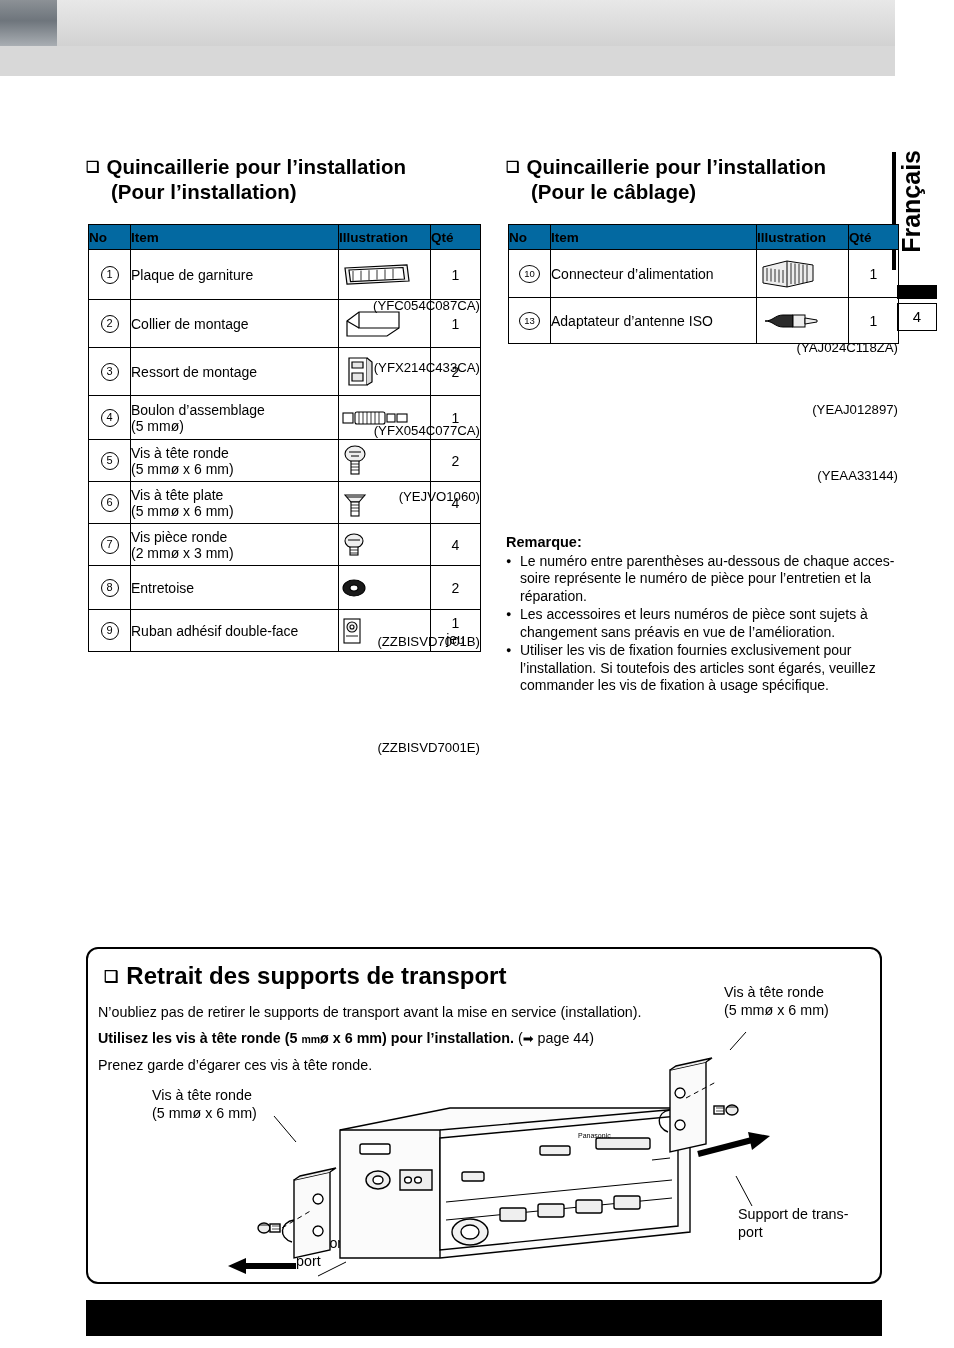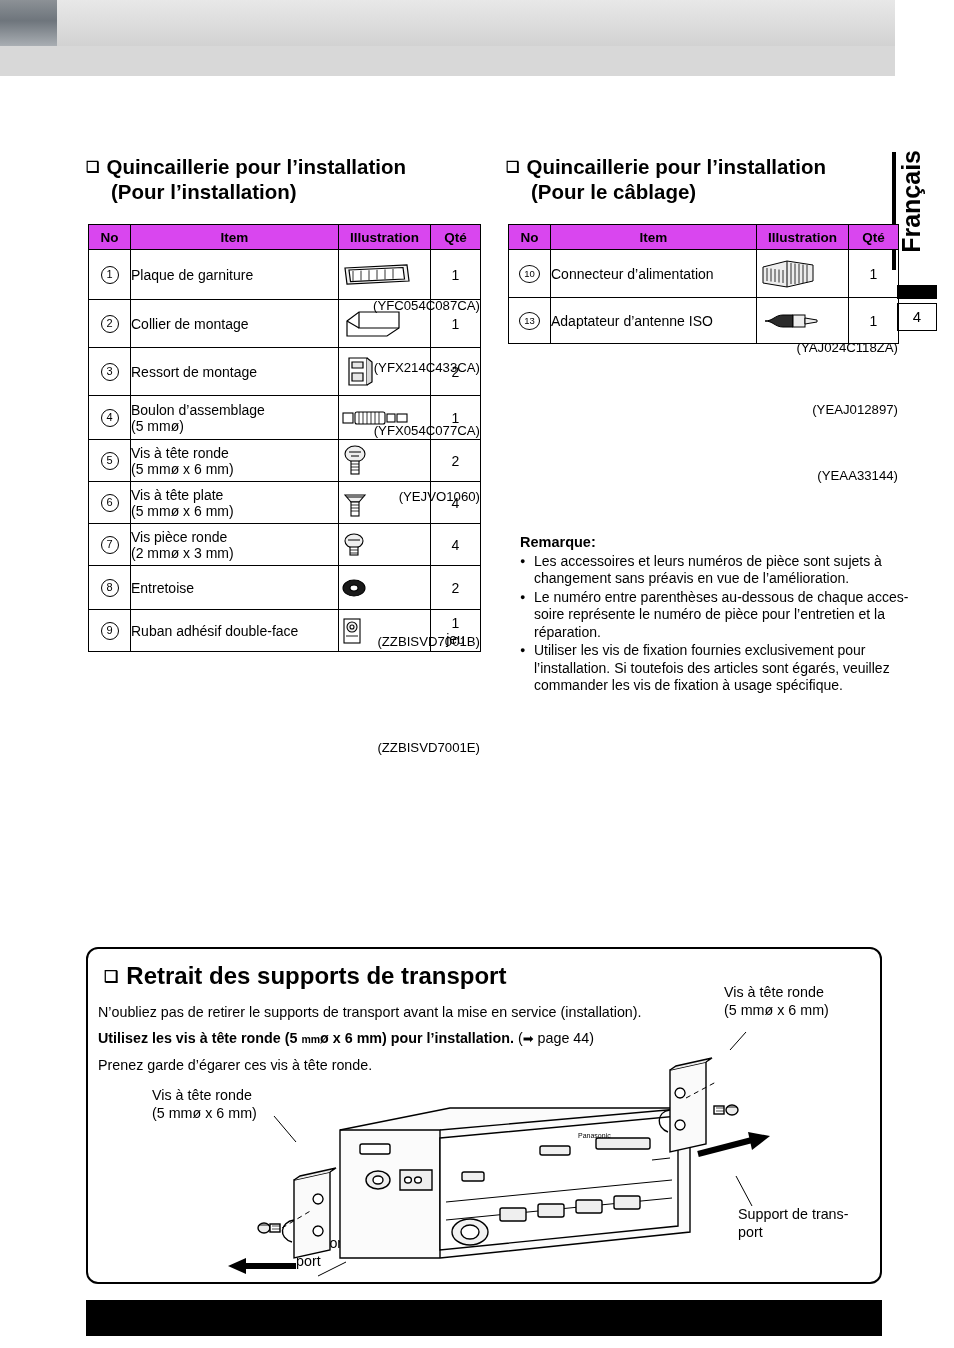--- a/index.html
+++ b/index.html
@@ -27,35 +27,35 @@
   .side-num{position:absolute;right:17px;top:303px;width:40px;height:28px;border:1.5px solid #000;
     box-sizing:border-box;font-size:15px;line-height:25px;text-align:center;}
 
   
   .sec-head{position:absolute;font-weight:bold;font-size:20.5px;line-height:25px;}
   .sec-head .bullet{font-size:15px;vertical-align:2px;margin-right:7px;}
 
   
   table.acc{border-collapse:collapse;position:absolute;table-layout:fixed;}
   table.acc td,table.acc th{border:1.2px solid #000;padding:0;vertical-align:middle;}
-  table.acc th{font-size:13.5px;font-weight:bold;text-align:center;height:24px;background:#d946ef;}
+  table.acc th{font-size:13.5px;font-weight:bold;text-align:left;height:24px;background:#0369a1;}
   table.acc td{font-size:14px;height:26px;}
   td.no{text-align:center;font-size:13.5px;}
   td.item{padding-left:8px;font-size:14.2px;line-height:16px;}
   td.ill{text-align:center;padding:2px 0;}
   td.qte{text-align:center;font-size:14.5px;line-height:16px;}
   .dashed-b{border-bottom:1.2px dashed #000 !important;}
   .partno{position:absolute;font-size:13.2px;text-align:right;}
 
   .circnum{display:inline-block;border:1.1px solid #000;border-radius:50%;
     width:16px;height:16px;line-height:15px;font-size:11px;text-align:center;}
   .circnum.wide{width:19px;height:16px;border-radius:50%;font-size:9.5px;}
 
   
-  .remark{position:absolute;font-size:14px;line-height:17.5px;margin-left:14px;}
+  .remark{position:absolute;font-size:14px;line-height:17.5px;}
   .remark .rtitle{font-weight:bold;font-size:14.5px;}
   .remark ul{list-style:none;margin:0;padding:0;}
   .remark li{position:relative;padding-left:14px;margin-top:1px;}
   .remark li::before{content:"\25CF";position:absolute;left:0;top:0px;font-size:9px;}
 
   
   .framebox{position:absolute;left:86px;top:947px;width:796px;height:337px;
     border:2px solid #000;border-radius:12px;box-sizing:border-box;}
   .fb-title{position:absolute;left:104px;top:962px;font-weight:bold;font-size:24px;}
   .fb-title .bullet{font-size:16px;vertical-align:2px;margin-right:8px;}
@@ -327,22 +327,22 @@
   </tbody>
     </table>
 
   <div class="partno" style="left:700px;top:340px;width:198px;">(YAJ024C118ZA)</div>
   <div class="partno" style="left:700px;top:402px;width:198px;">(YEAJ012897)</div>
   <div class="partno" style="left:700px;top:468px;width:198px;">(YEAA33144)</div>
 
   <div class="remark" style="left:506px;top:534px;width:400px;">
     <div class="rtitle">Remarque:</div>
     <ul>
+      <li>Le numéro entre parenthèses au-dessous de chaque acces-soire représente le numéro de pièce pour l’entretien et la réparation.</li>
       <li>Les accessoires et leurs numéros de pièce sont sujets à changement sans préavis en vue de l’amélioration.</li>
-      <li>Le numéro entre parenthèses au-dessous de chaque acces-soire représente le numéro de pièce pour l’entretien et la réparation.</li>
       <li>Utiliser les vis de fixation fournies exclusivement pour l’installation. Si toutefois des articles sont égarés, veuillez commander les vis de fixation à usage spécifique.</li>
     </ul>
   </div>
 
   <div class="framebox"></div>
   <div class="fb-title">
     <span class="bullet">❏</span><span>Retrait des supports de transport</span>
   </div>
 
   <div class="fb-p" style="left:98px;top:1003px;width:600px;">N’oubliez pas de retirer le supports de transport avant la mise en service (installation).</div>

